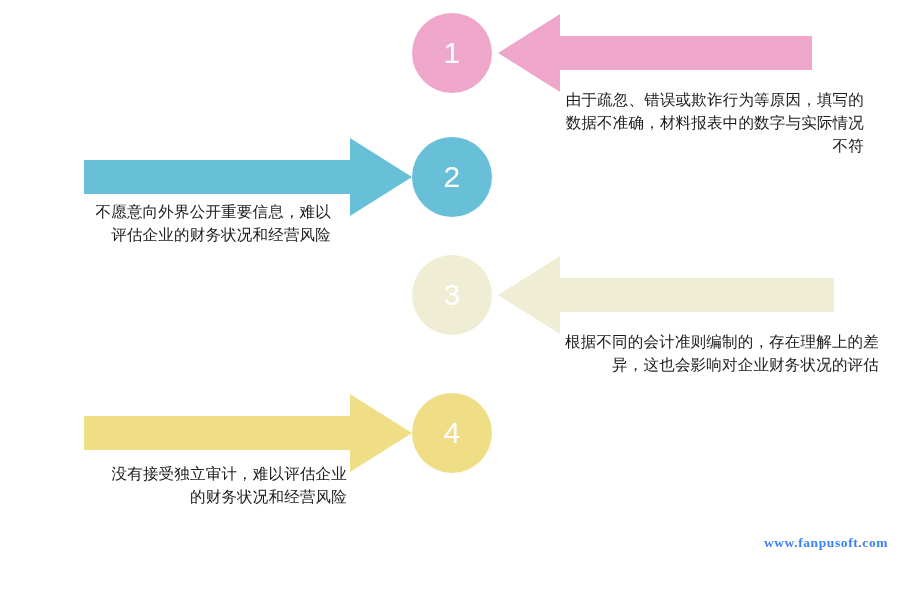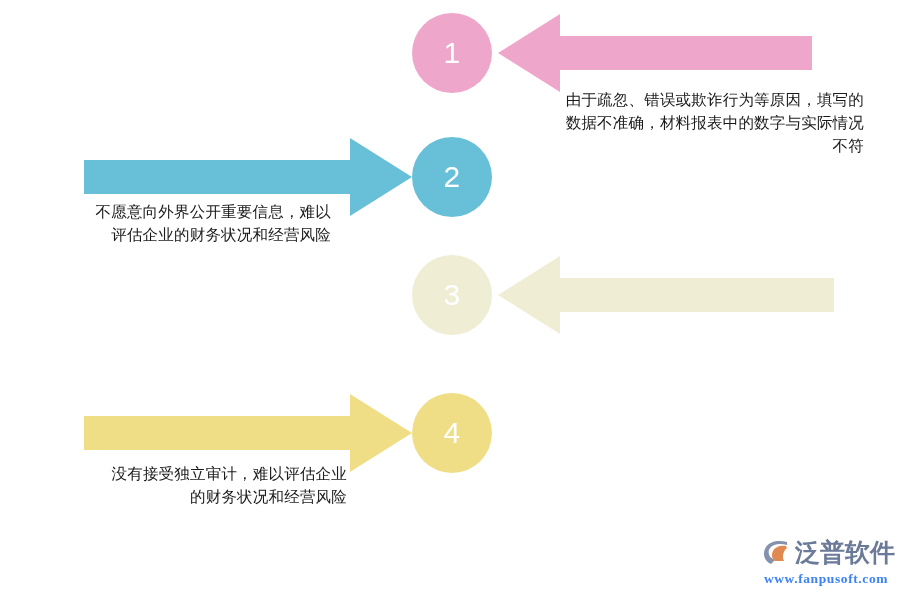--- a/index.html
+++ b/index.html
@@ -119,37 +119,29 @@
   <div class="desc" style="left:86px; top:200px; width:245px;">不愿意向外界公开重要信息，难以评估企业的财务状况和经营风险</div>
 
   <div class="arrow" style="left:498px; top:254px; width:336px; height:82px;">
     <svg width="336" height="82" viewBox="0 0 336 82" xmlns="http://www.w3.org/2000/svg">
       <polygon points="0,41 62,2 62,24 336,24 336,58 62,58 62,80" fill="#EFEDD4"></polygon>
     </svg>
   </div>
   <div class="num-circle" style="left:412px; top:255px; background:#EFEDD4;">
     <span>3</span>
   </div>
+  <div class="desc" style="left:559px; top:330px; width:320px;">根据不同的会计准则编制的，存在理解上的差异，这也会影响对企业财务状况的评估</div>
 
   <div class="arrow" style="left:84px; top:392px; width:328px; height:82px;">
     <svg width="328" height="82" viewBox="0 0 328 82" xmlns="http://www.w3.org/2000/svg">
       <polygon points="328,41 266,2 266,24 0,24 0,58 266,58 266,80" fill="#F0DE86"></polygon>
     </svg>
   </div>
   <div class="num-circle" style="left:412px; top:393px; background:#F0DE86;">
     <span>4</span>
   </div>
   <div class="desc" style="left:102px; top:462px; width:245px;">没有接受独立审计，难以评估企业的财务状况和经营风险</div>
 
   <div id="logo">
-    <div class="logo-row">
-      <span class="logo-mark">
-        <svg width="32" height="32" viewBox="0 0 32 32" xmlns="http://www.w3.org/2000/svg">
-          <path d="M27 6 C19 4 10 5 6 11 C2 17 4 25 11 28 L15 24 C9 22 7 16 10 12 C13 8 20 7 27 9 Z" fill="#8592ad"></path>
-          <path d="M26 10 C20 9 15 11 13 15 C11 19 12 23 15 25 L24 25 C22 21 23 15 27 12 Z" fill="#e08a52"></path>
-        </svg>
-      </span>
-      <span class="logo-name">泛普软件</span>
-    </div>
     <div class="logo-url">www.fanpusoft.com</div>
   </div>
 
 </div>
 
 </body></html>

